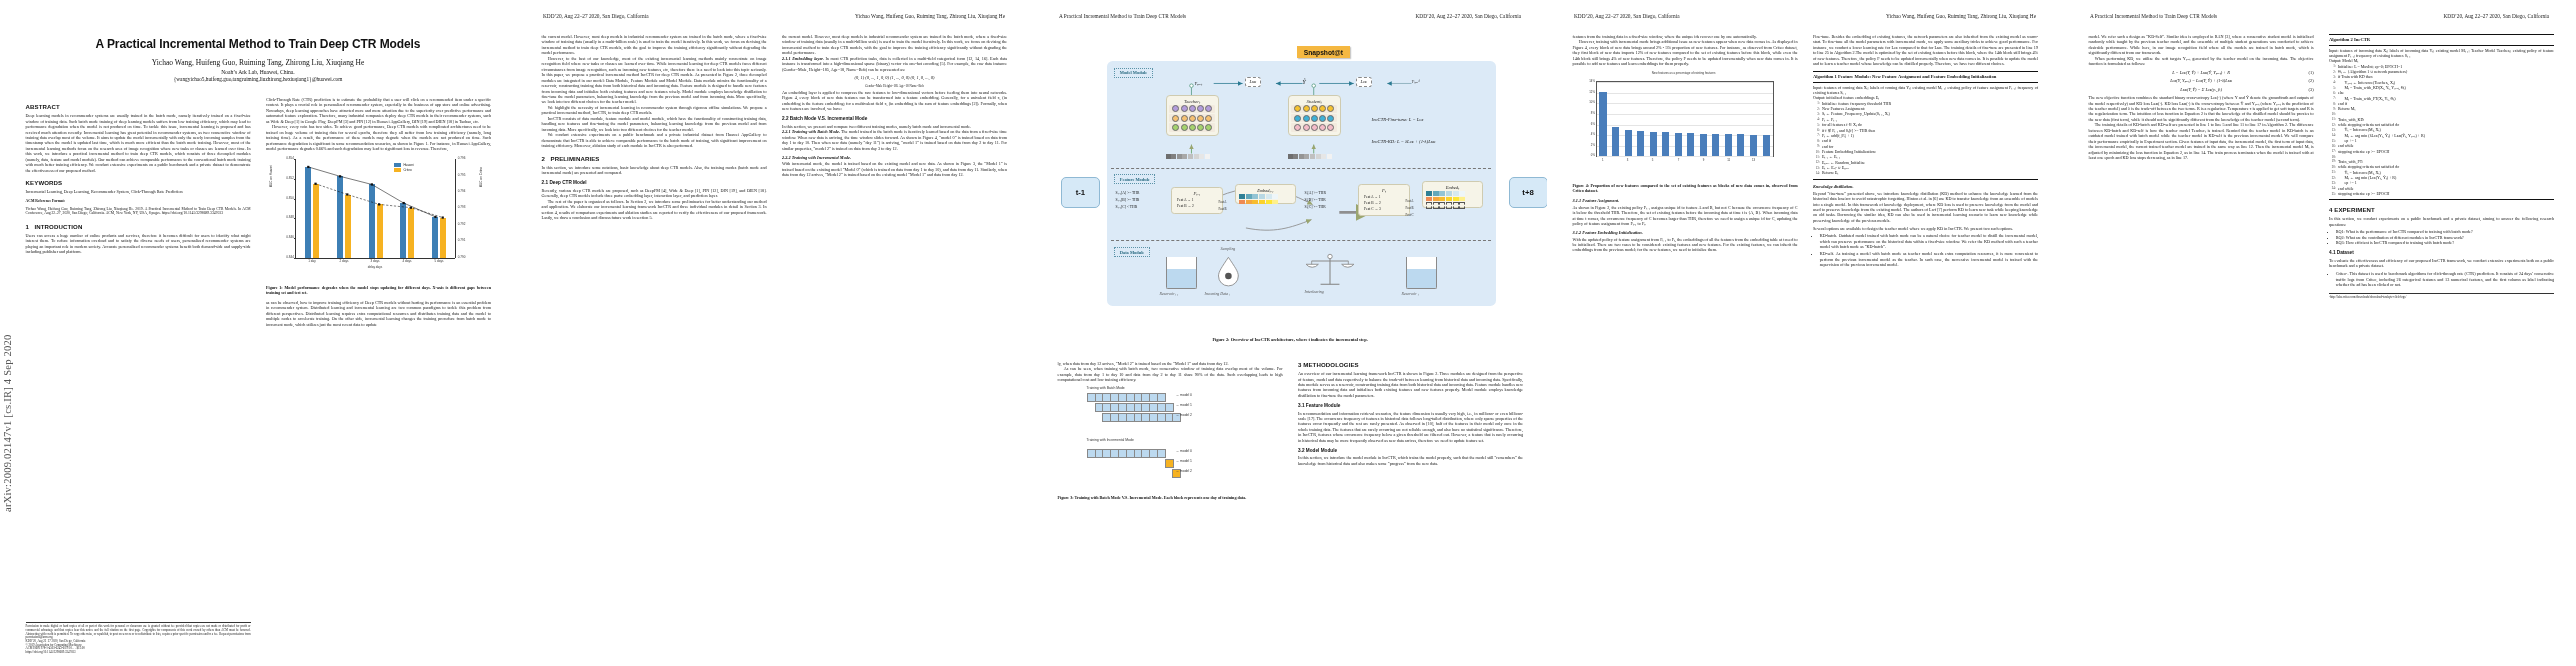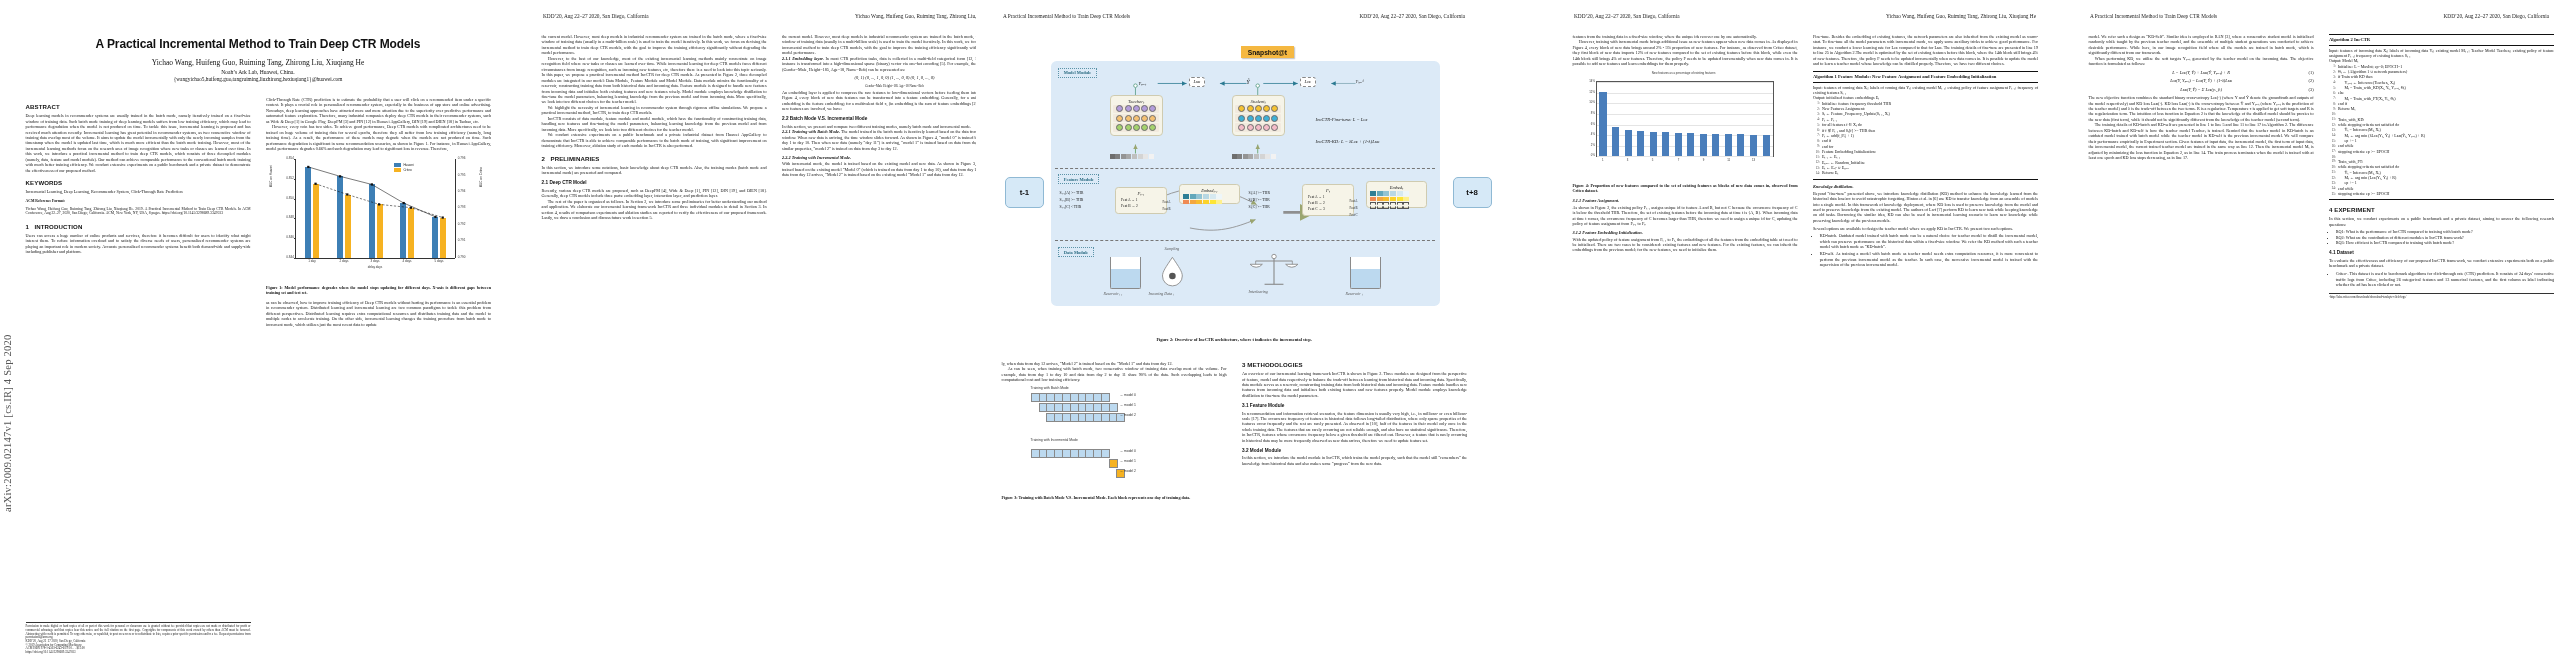--- a/index.html
+++ b/index.html
@@ -2,21 +2,21 @@
 <html style="font-size:9px"><head>
 <meta charset="utf-8">
 <title>A Practical Incremental Method to Train Deep CTR Models</title>
 <style>
   html,body{margin:0;padding:0;background:#ffffff;}
   body{width:2576px;height:667px;overflow:hidden;font-family:"Liberation Serif",serif;color:#111;}
   .viewport{position:relative;width:2576px;height:667px;background:#ffffff;}
   .page{position:absolute;top:0;height:667px;background:#fff;overflow:hidden;}
   .p1{left:0;width:516px;}
   .p2{left:516px;width:516px;}
-  .p3{left:976px;width:516px;}
+  .p3{left:1032px;width:516px;}
   .p4{left:1547px;width:516px;}
   .p5{left:2063px;width:513px;}
 
   .arxiv-stamp{position:absolute;left:2.2px;top:167px;width:14.5px;height:345px;
     writing-mode:vertical-rl;transform:rotate(180deg);font-size:10.6px;color:#555;
     font-family:"Liberation Serif",serif;letter-spacing:0.2px;white-space:nowrap;}
 
   .runhead{position:absolute;top:13.3px;font-size:5.3px;color:#222;font-family:"Liberation Serif",serif;}
   .runhead.left{left:27px;}
   .runhead.right{right:27px;}

